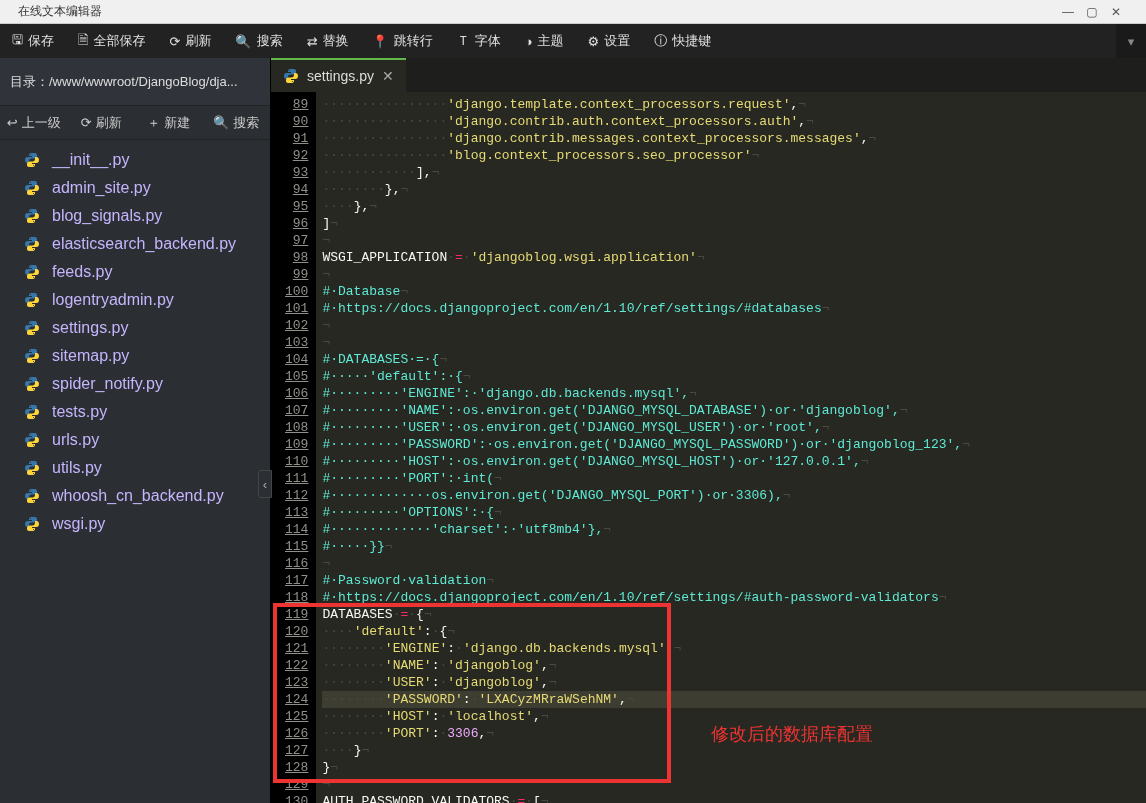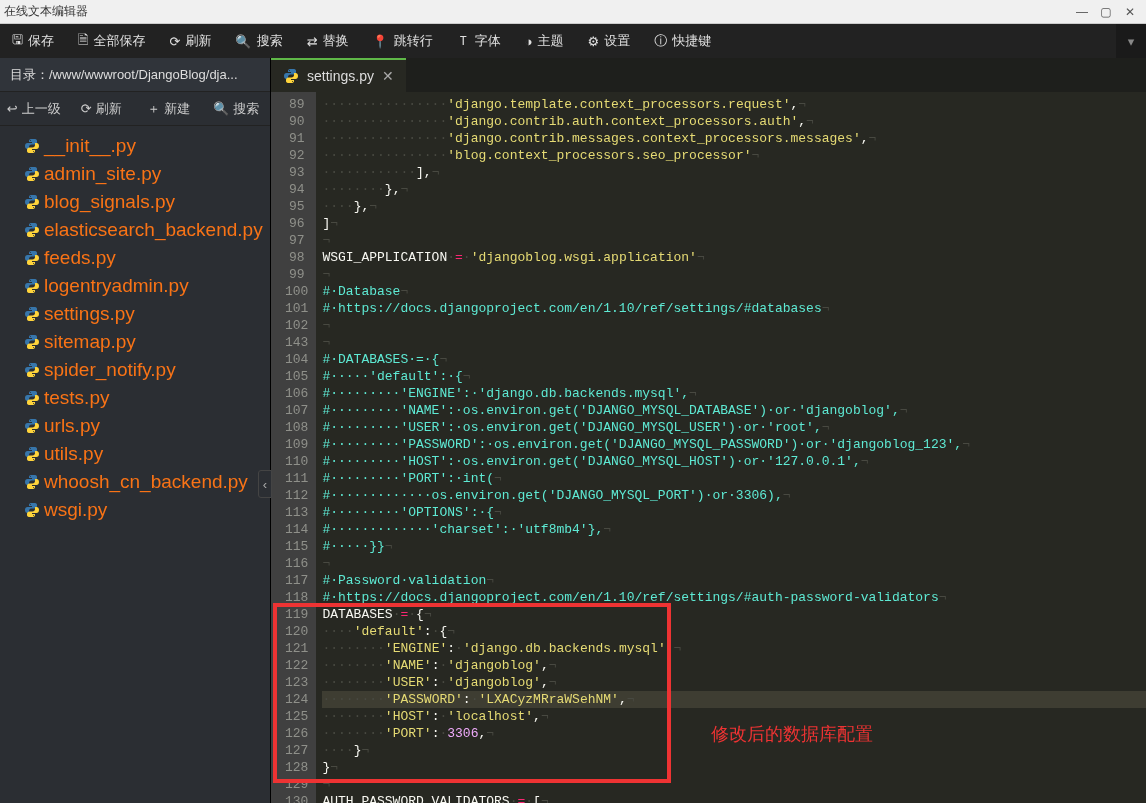--- a/index.html
+++ b/index.html
@@ -1,37 +1,37 @@
 <!DOCTYPE html>
 <html><head>
 <meta charset="utf-8">
 <style>
 * { margin:0; padding:0; box-sizing:border-box; }
 body { font-family:"Microsoft YaHei","Segoe UI",Arial,sans-serif; font-size:13px; background:#1e2124; color:#ccc; width:1146px; height:803px; overflow:hidden; position:relative; }
-.titlebar { height:24px; background:#f0f0f0; color:#333; display:flex; align-items:center; padding:0 4px; font-size:12px; border-bottom:1px solid #ccc; }
+.titlebar { height:24px; background:#f0f0f0; color:#333; display:flex; align-items:center; padding:0 18px; font-size:12px; border-bottom:1px solid #ccc; }
 .titlebar .spacer { flex:1; }
 .titlebar .win-btn { width:24px; text-align:center; color:#555; cursor:pointer; }
 .toolbar { height:34px; background:#222; display:flex; align-items:stretch; }
 .toolbar .tbtn { display:flex; align-items:center; padding:0 12px; color:#e0e0e0; cursor:pointer; gap:5px; font-size:13px; }
 .toolbar .caret { width:30px; background:#1a1a1a; display:flex; align-items:center; justify-content:center; color:#888; margin-left:auto; cursor:pointer; }
 .body { display:flex; height:745px; }
 .sidebar { width:271px; background:#2b2e33; display:flex; flex-direction:column; border-right:1px solid #000; position:relative; }
-.dirrow { height:34px; background:#30343a; color:#ddd; display:flex; align-items:center; padding:0 10px; font-size:13px; white-space:nowrap; overflow:hidden; text-overflow:ellipsis; border-bottom:1px solid #222; }
+.dirrow { height:48px; background:#30343a; color:#ddd; display:flex; align-items:center; padding:0 10px; font-size:13px; white-space:nowrap; overflow:hidden; text-overflow:ellipsis; border-bottom:1px solid #222; }
 .sidetools { height:34px; background:#2b2e33; display:flex; align-items:center; border-bottom:1px solid #222; }
 .sidetools .stbtn { flex:1; display:flex; align-items:center; justify-content:center; gap:4px; color:#ccc; font-size:13px; cursor:pointer; height:100%; }
 .filetree { flex:1; overflow:auto; padding:6px 0; }
-.fileitem { display:flex; align-items:center; gap:4px; padding:4px 14px 4px 24px; color:#f97316; cursor:pointer; font-size:19px; line-height:20px; }
+.fileitem { display:flex; align-items:center; gap:12px; padding:4px 14px 4px 24px; color:#c4b5fd; cursor:pointer; font-size:16px; line-height:20px; }
 .pyicon { width:16px; height:16px; display:inline-flex; align-items:center; justify-content:center; }
 .pyicon svg { width:16px; height:16px; }
 .editor { flex:1; display:flex; flex-direction:column; background:#272822; position:relative; }
 .tabbar { height:34px; background:#1e1f1c; display:flex; align-items:stretch; }
 .tab { display:flex; align-items:center; gap:8px; padding:0 12px; background:#272822; color:#ddd; border-top:2px solid #5fb848; cursor:pointer; font-size:14px; }
 .tab .close { color:#aaa; cursor:pointer; }
 .code { flex:1; display:flex; overflow:hidden; font-family:"Consolas","Courier New",monospace; font-size:13px; line-height:17px; position:relative; }
-.gutter { background:#404040; color:#8f908a; text-align:center; padding:4px 8px 4px 14px; user-select:none; }
+.gutter { background:#000000; color:#8f908a; text-align:right; padding:4px 8px 4px 14px; user-select:none;text-decoration:underline; }
 .gutter div { height:17px; }
 .lines { flex:1; padding:4px 0 4px 6px; white-space:pre; color:#f8f8f2; position:relative; }
 .lines .ln { height:17px; }
 .lines .ln.hl { background:#3e3d32; }
 .inv { color:#484941; }
 .str { color:#e6db74; }
 .kw { color:#f92672; }
 .var { color:#f8f8f2; }
 .cmt { color:#5eead4; }
 .num { color:#f0abfc; }
@@ -279,21 +279,21 @@
           <div>93</div>
           <div>94</div>
           <div>95</div>
           <div>96</div>
           <div>97</div>
           <div>98</div>
           <div>99</div>
           <div>100</div>
           <div>101</div>
           <div>102</div>
-          <div>143</div>
+          <div>103</div>
           <div>104</div>
           <div>105</div>
           <div>106</div>
           <div>107</div>
           <div>108</div>
           <div>109</div>
           <div>110</div>
           <div>111</div>
           <div>112</div>
           <div>113</div>

